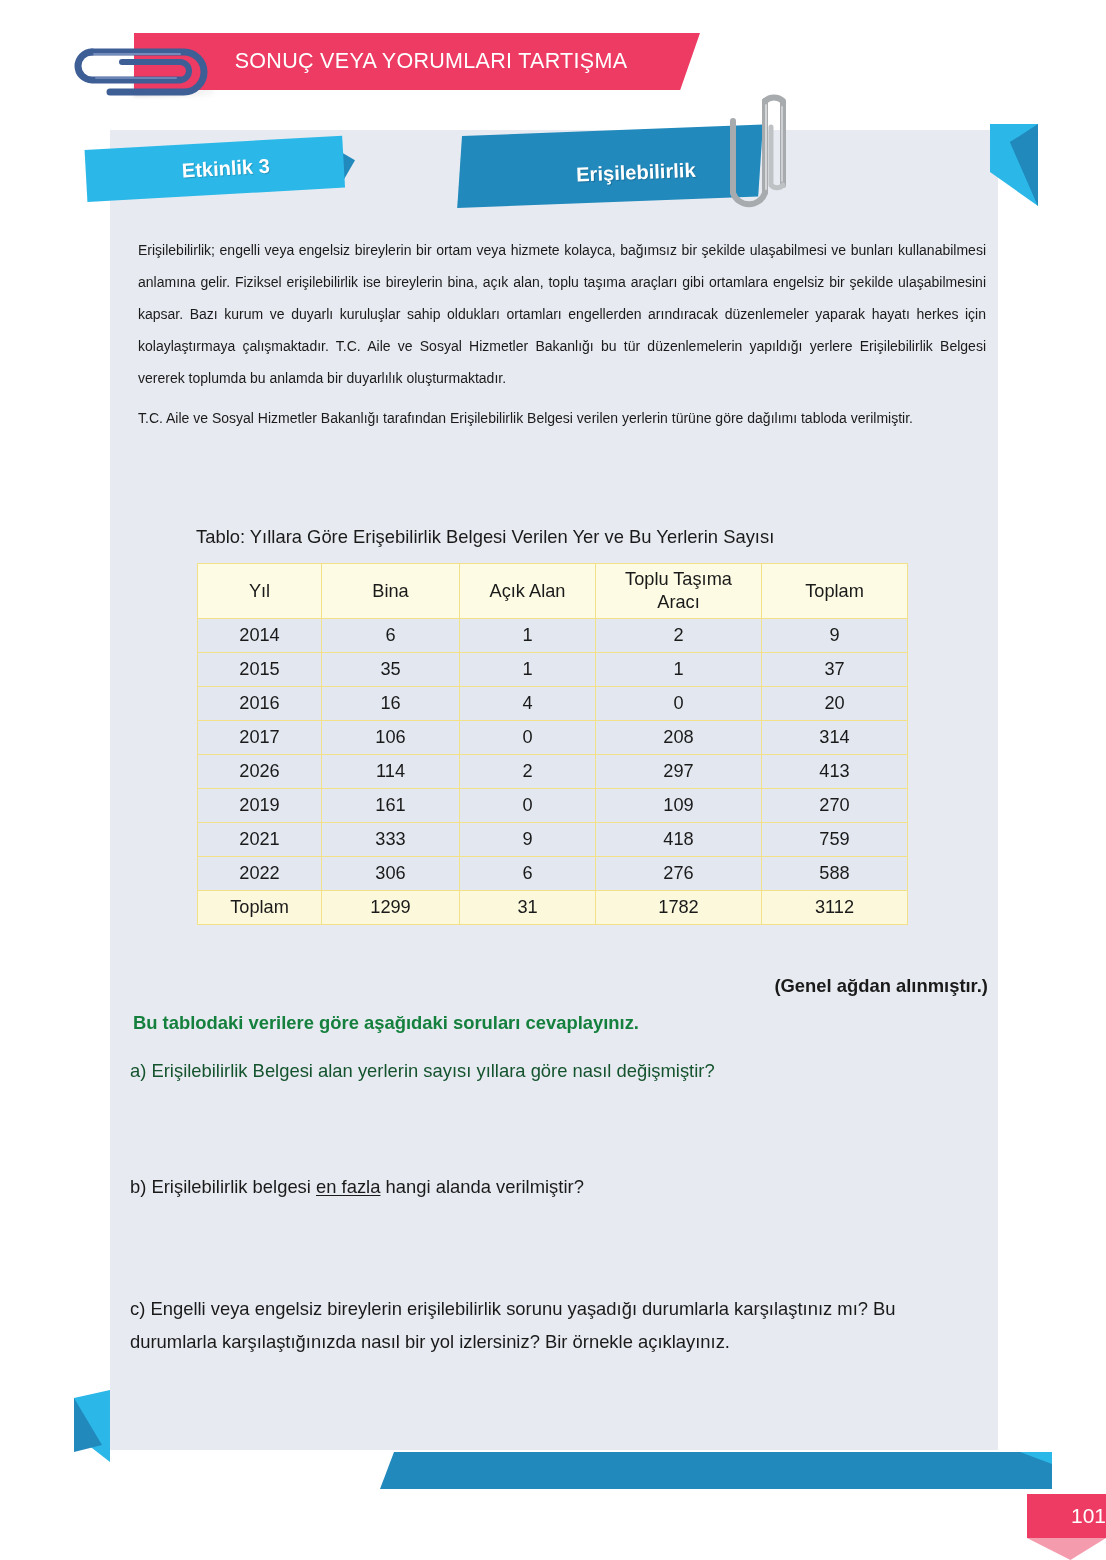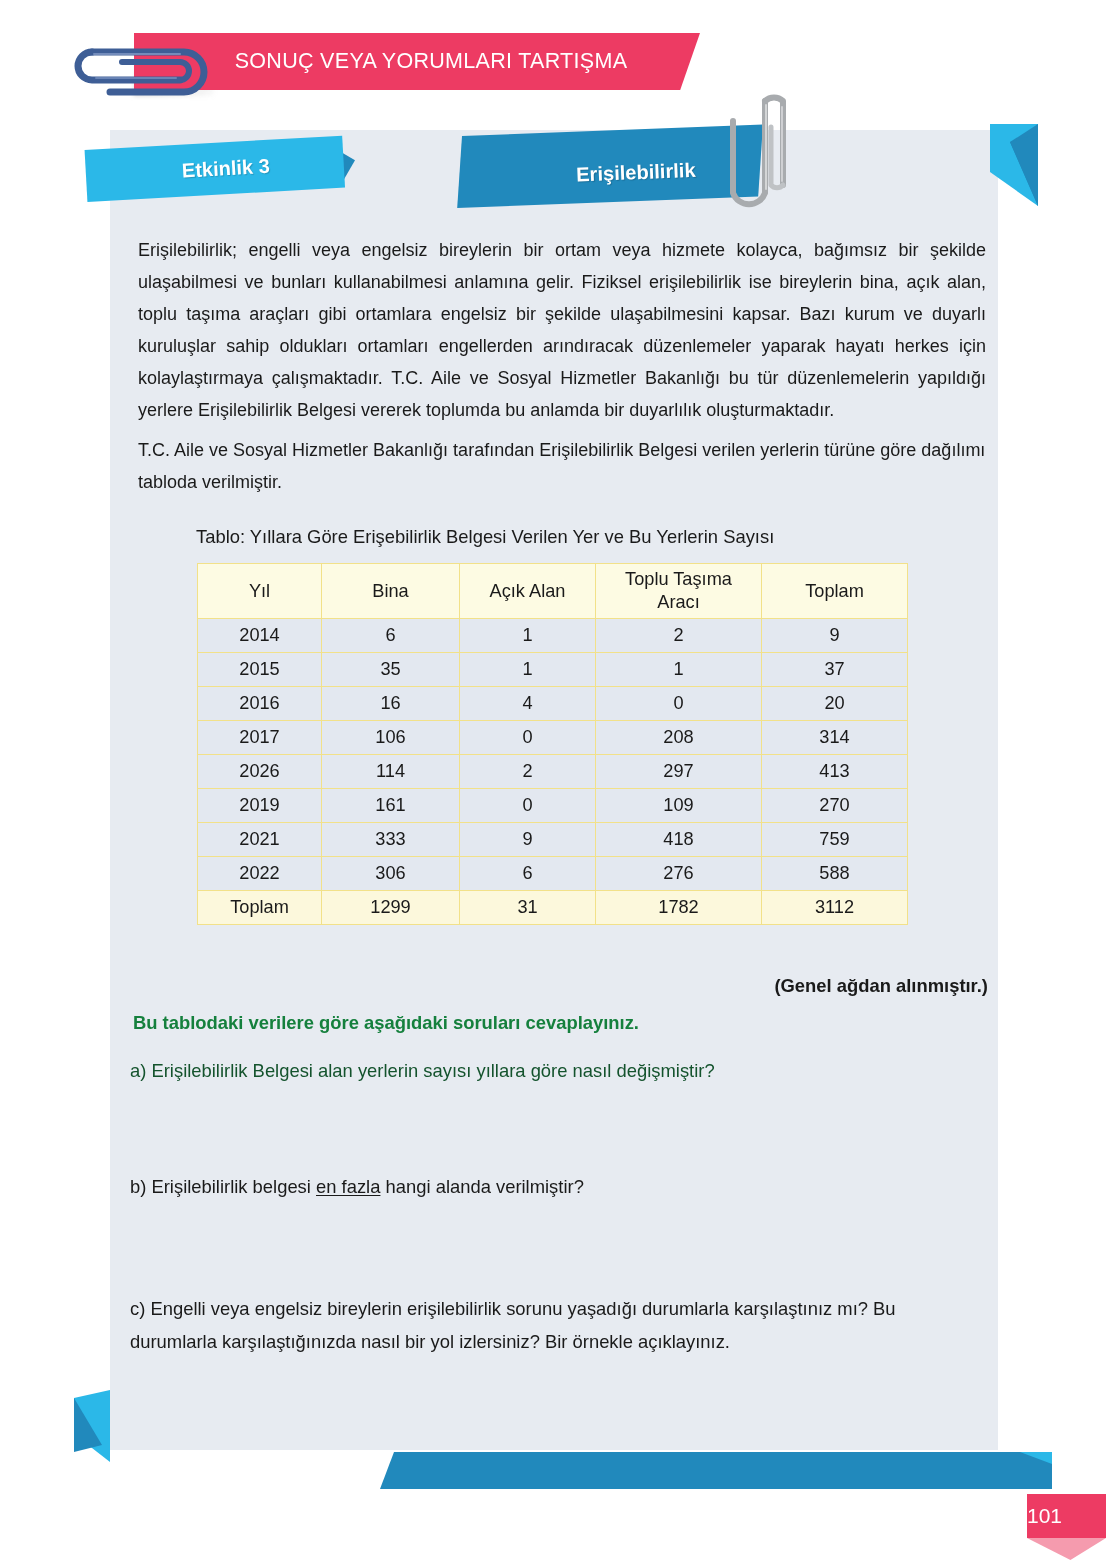--- a/index.html
+++ b/index.html
@@ -189,21 +189,21 @@
 
   
   .body-text {
     position: absolute;
     left: 138px;
     top: 234px;
     width: 848px;
     z-index: 5;
   }
   .para {
-    font-size: 18px;
+    font-size: 14px;
     line-height: 32px;
     color: #1a1a1a;
     text-align: justify;
     margin-bottom: 8px;
   }
   .para.last { text-align: left; }
 
   
   .table-caption {
     position: absolute;
@@ -314,21 +314,21 @@
     z-index: 10;
   }
   .page-badge-box {
     position: absolute;
     left: 0; top: 0;
     width: 79px;
     height: 44px;
     background: #ED3B63;
     display: flex;
     align-items: center;
-    justify-content: flex-start;
+    justify-content: flex-end;
   }
   .page-badge-num {
     color: #ffffff;
     font-size: 21px;
     font-weight: 500;
   }
   .page-badge-tail2 {
     position: absolute;
     left: 0; top: 44px;
     width: 79px;

